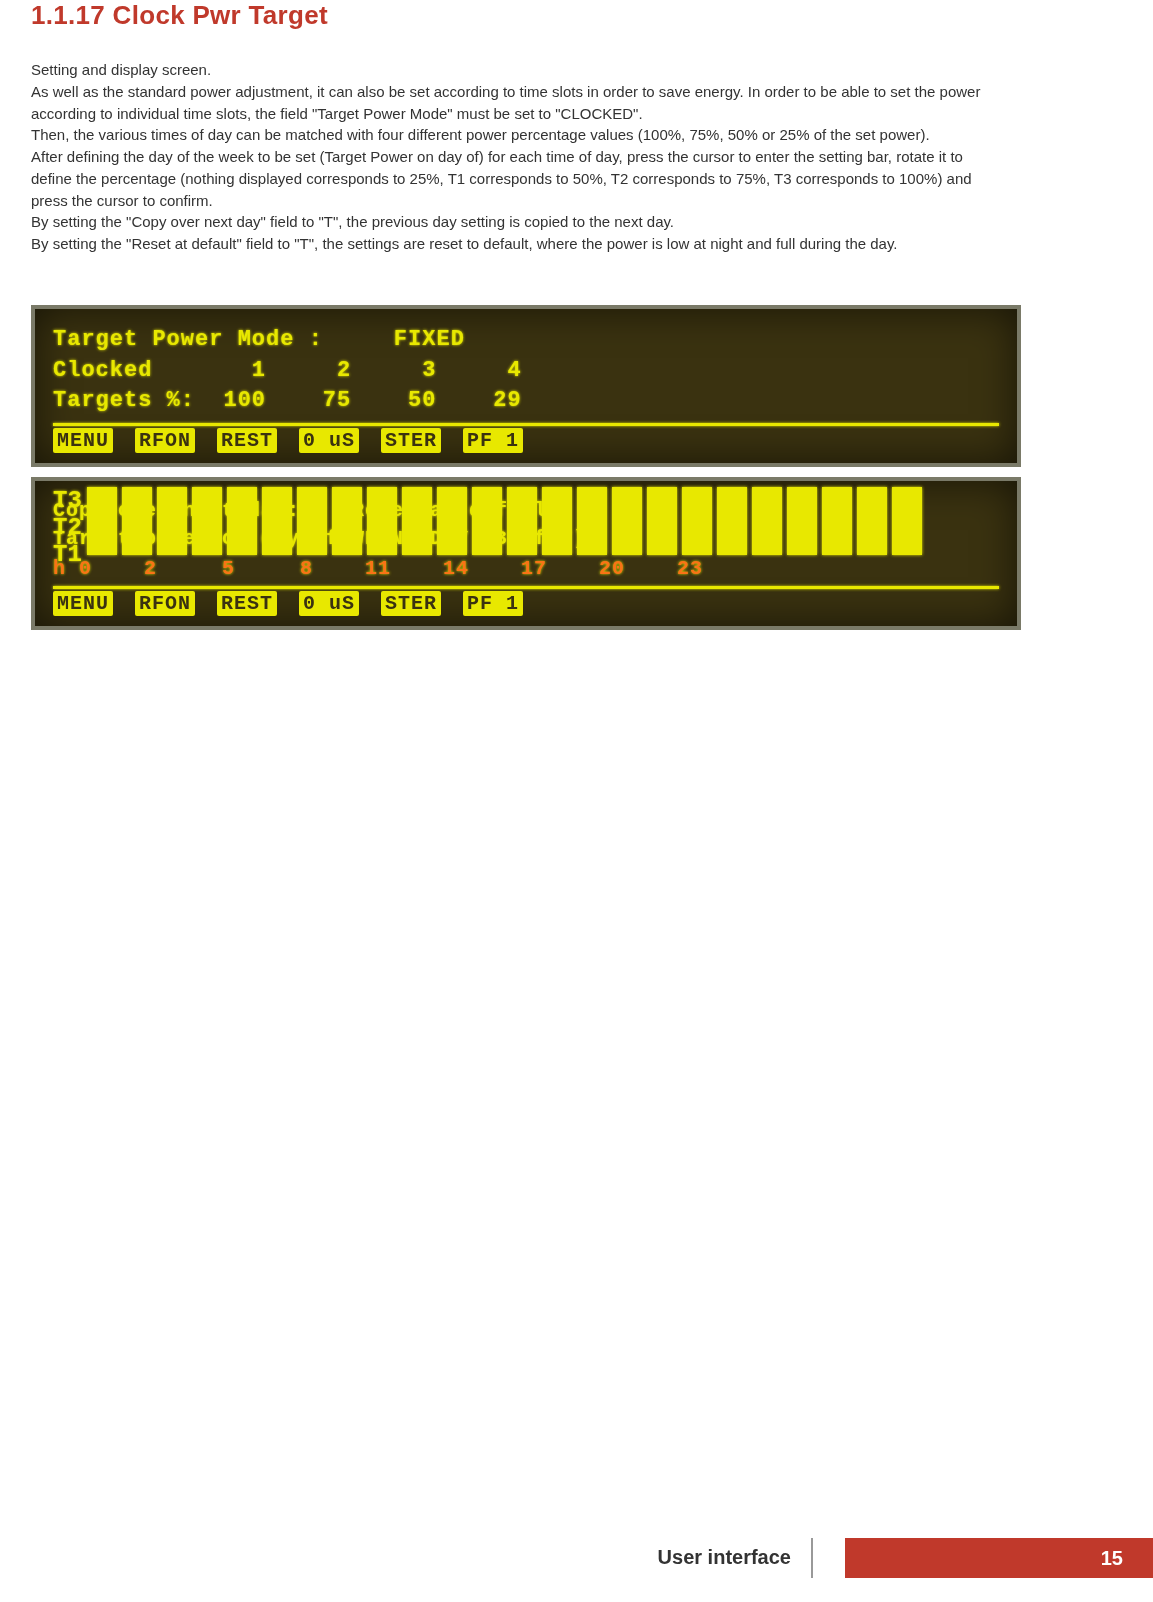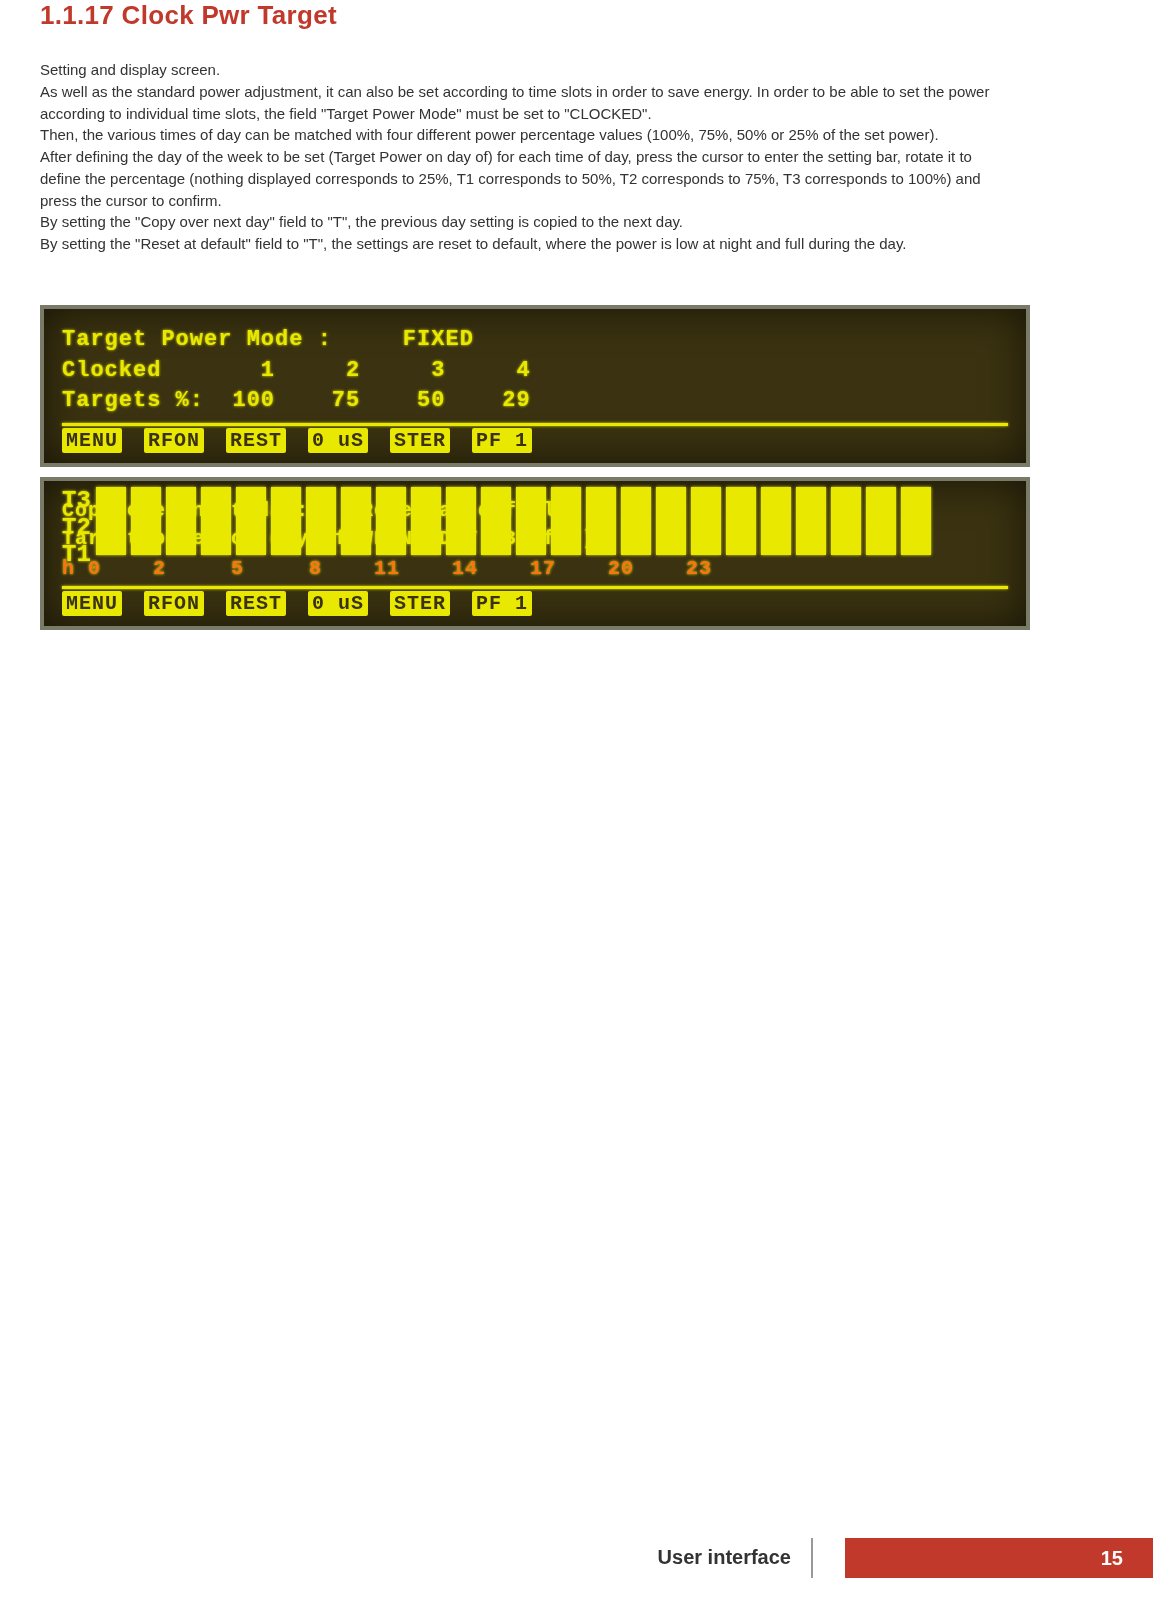--- a/index.html
+++ b/index.html
@@ -5,21 +5,21 @@
   * { box-sizing: border-box; margin: 0; padding: 0; }
   body {
     width: 1153px;
     height: 1602px;
     background: #ffffff;
     font-family: Arial, Helvetica, sans-serif;
     color: #333333;
     position: relative;
   }
   .page {
-    padding: 0 40px;
+    padding: 0 31px;
   }
   .section-heading {
     color: #c0392b;
     font-size: 26px;
     font-weight: 600;
     margin-bottom: 28px;
     letter-spacing: 0.3px;
   }
   .body-text {
     font-size: 15px;

